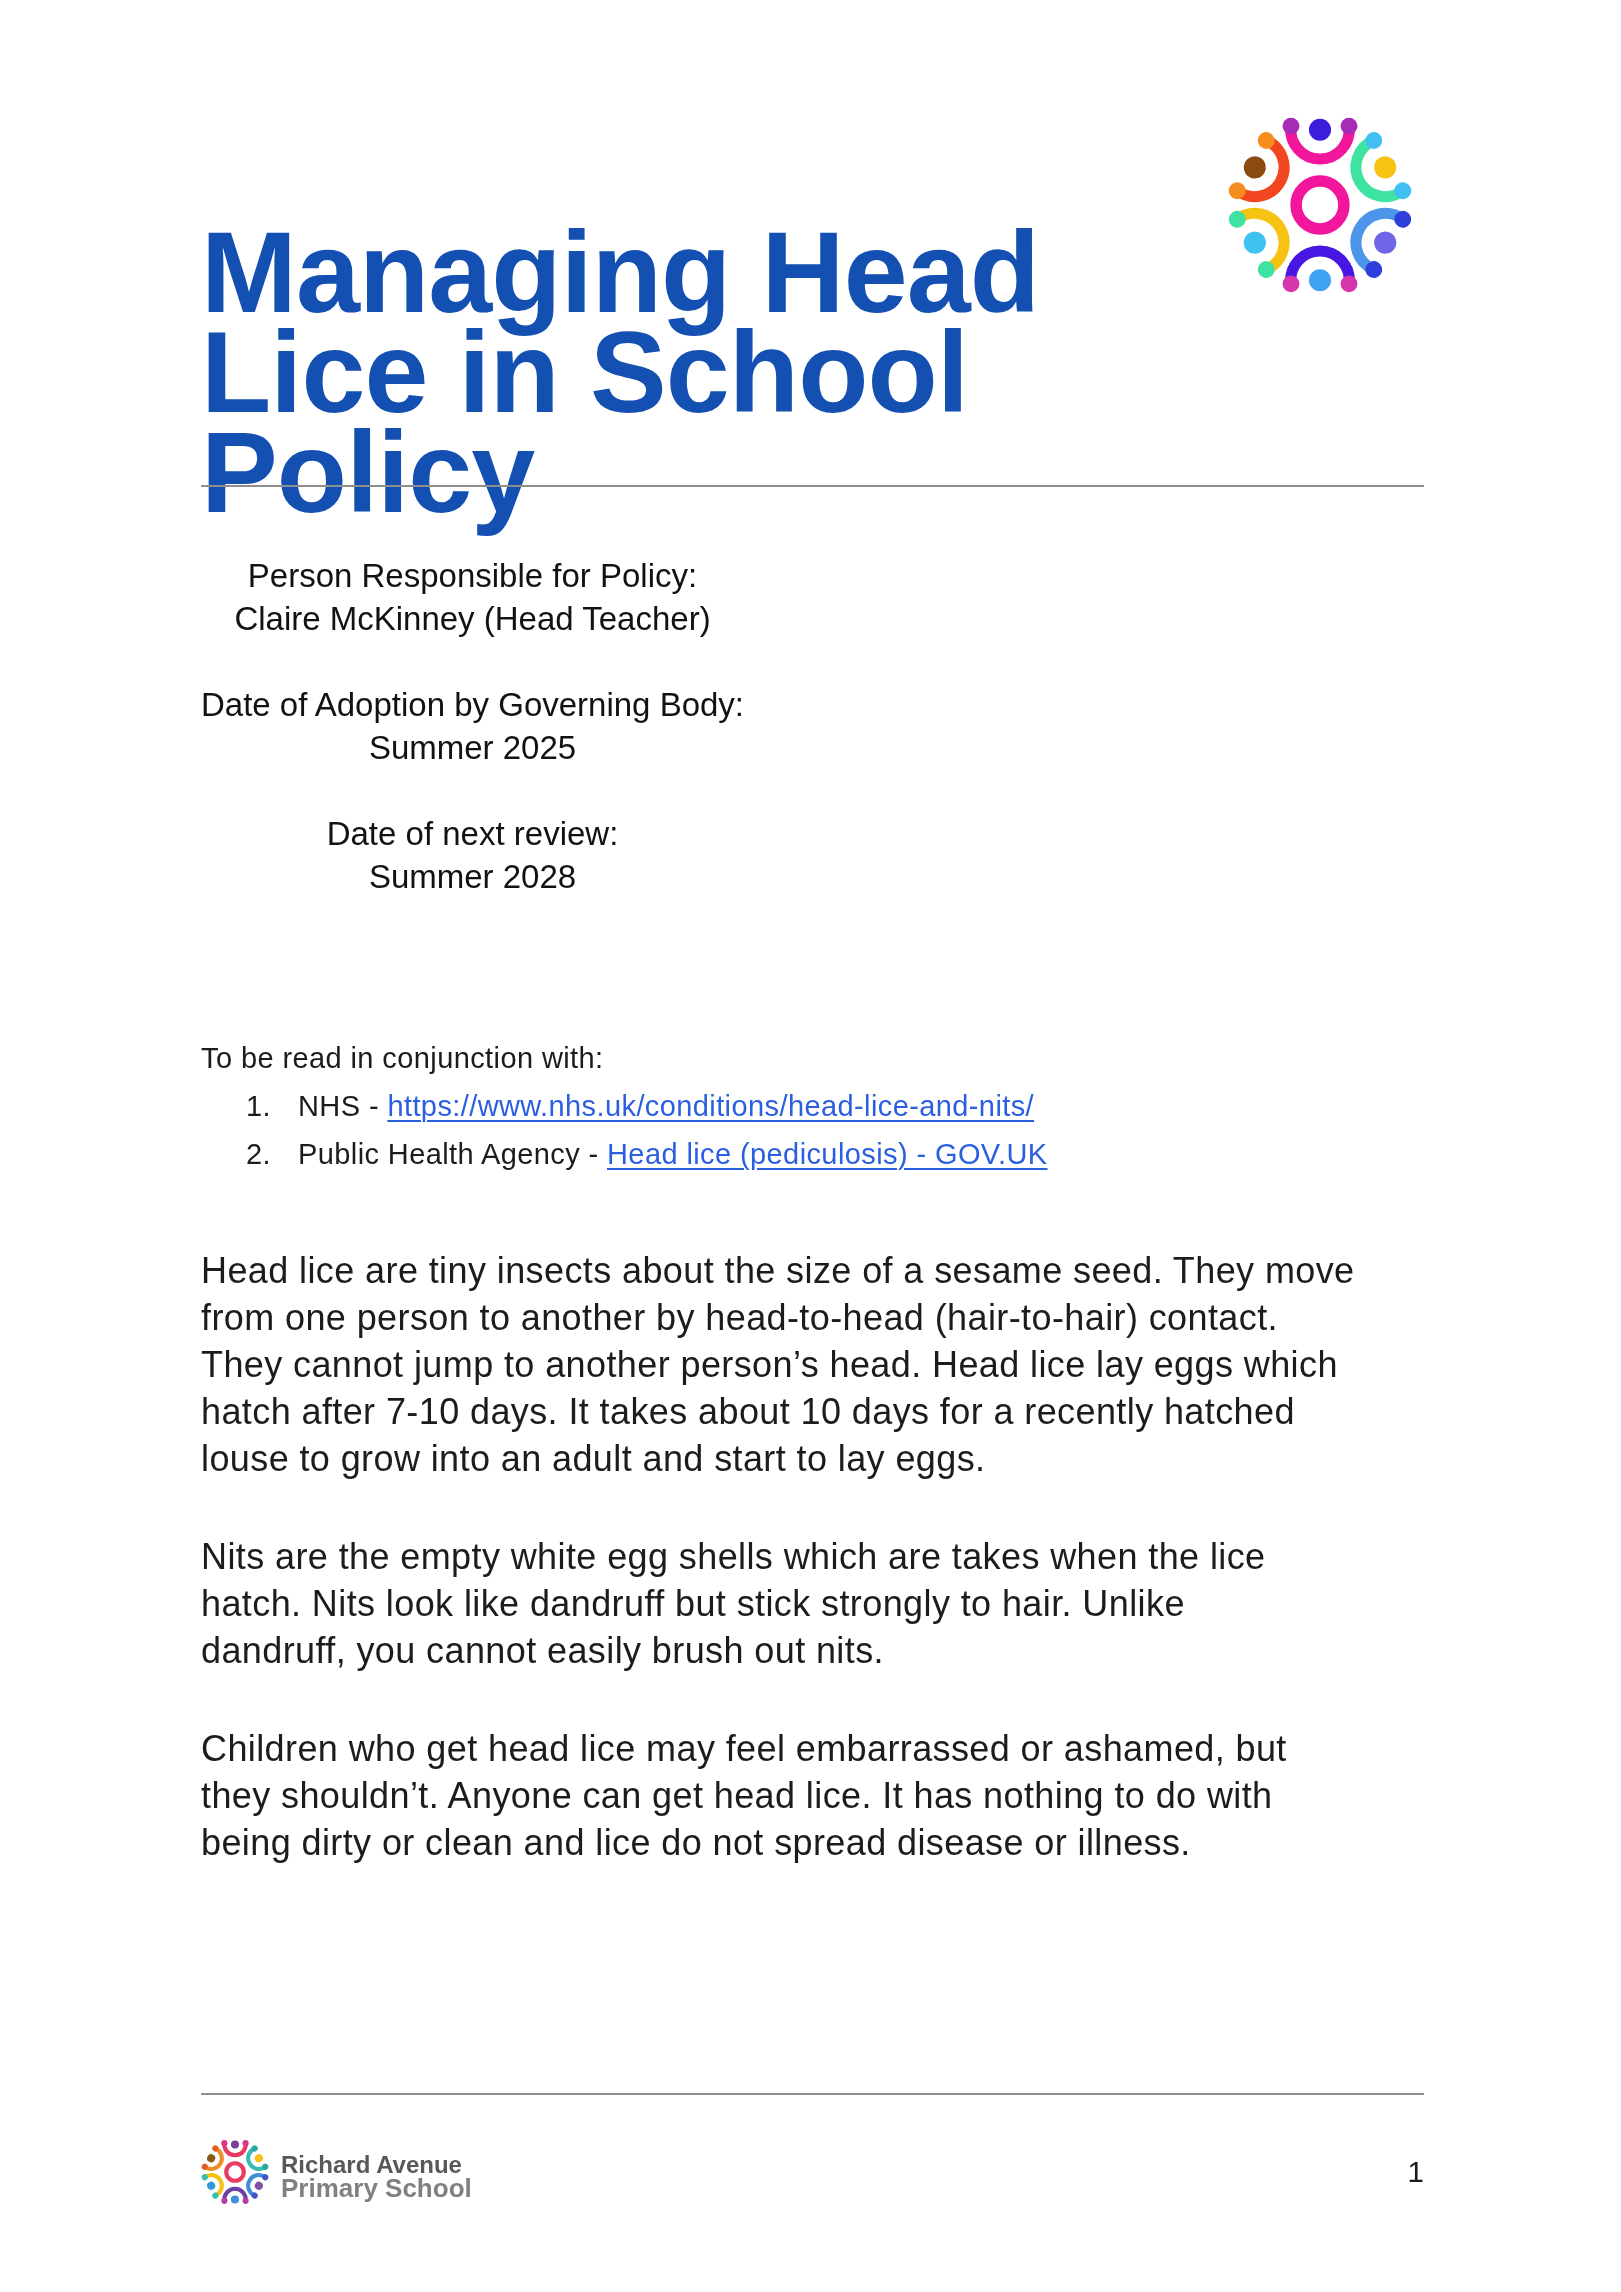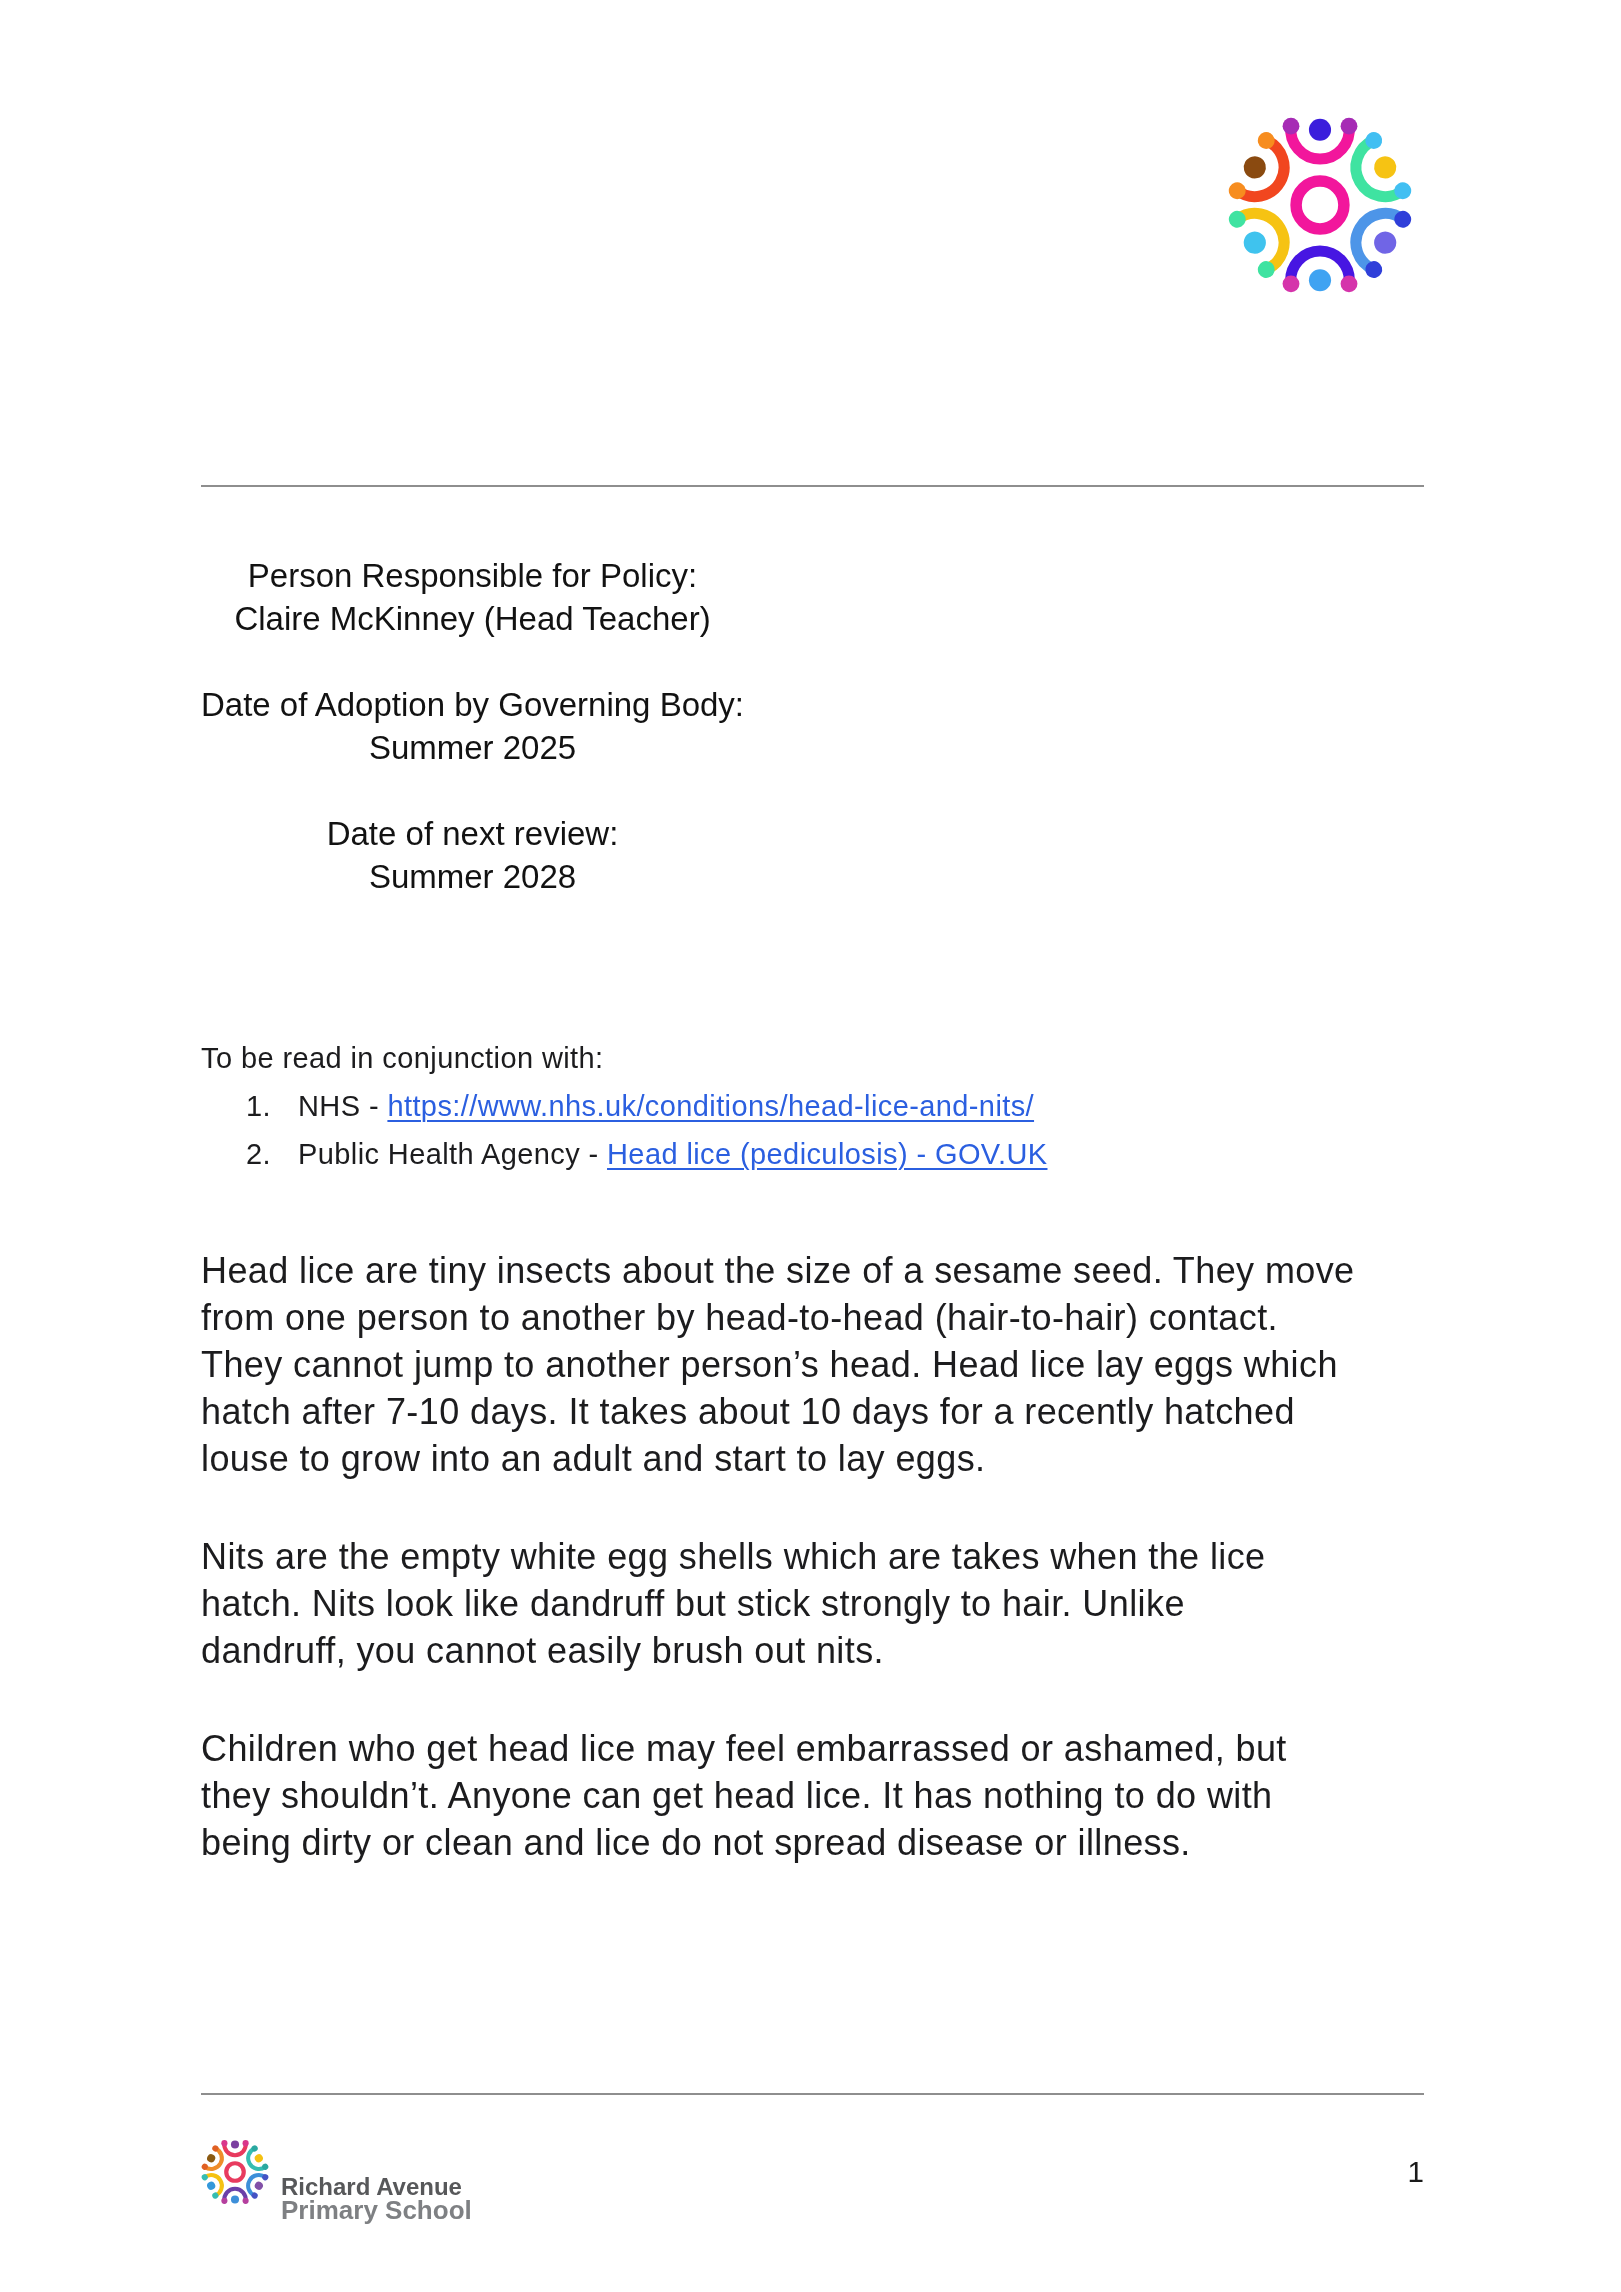--- a/index.html
+++ b/index.html
@@ -48,40 +48,43 @@
   }
   .para{
     position:absolute;left:201px;
     font-size:36px;line-height:47px;letter-spacing:0.4px;
     color:var(--body-text);
     white-space:pre;
   }
   .para-1{top:1211px;}
   .para-2{top:1497px;}
   .para-3{top:1689px;}
-  .footer-text{position:absolute;left:281px;top:2152px;margin-top:22px;}
+  .footer-text{position:absolute;left:281px;top:2152px;}
   .school-name{
     font-size:24px;line-height:25px;font-weight:bold;
     color:var(--footer-name);
   }
   .school-sub{
     font-size:26px;line-height:23px;font-weight:bold;
     color:var(--footer-sub);
   }
   .page-number{
     position:absolute;right:197px;top:2157px;
     font-size:29.6px;line-height:30px;font-weight:500;
     color:var(--page-num);
   }
 </style>
 </head>
 <body>
 
 <div class="page">
 
+  <h1 class="doc-title">Managing Head
+Lice in School
+Policy</h1>
 
   <div class="logo logo-header" id="logo-header">
       <svg viewBox="-105 -105 210 210">
         <circle r="27" fill="none" stroke="#F2169C" stroke-width="13"></circle>
         <g transform="rotate(0)">
           <path d="M -32.75 -89 A 33 33 0 1 0 32.75 -89" fill="none" stroke="#F2169C" stroke-width="12.5"></path>
           <circle cx="-32.75" cy="-89" r="9.5" fill="#A62BB5"></circle>
           <circle cx="32.75" cy="-89" r="9.5" fill="#A62BB5"></circle>
           <circle cy="-85" r="12.5" fill="#3B1EDC"></circle>
         </g>

